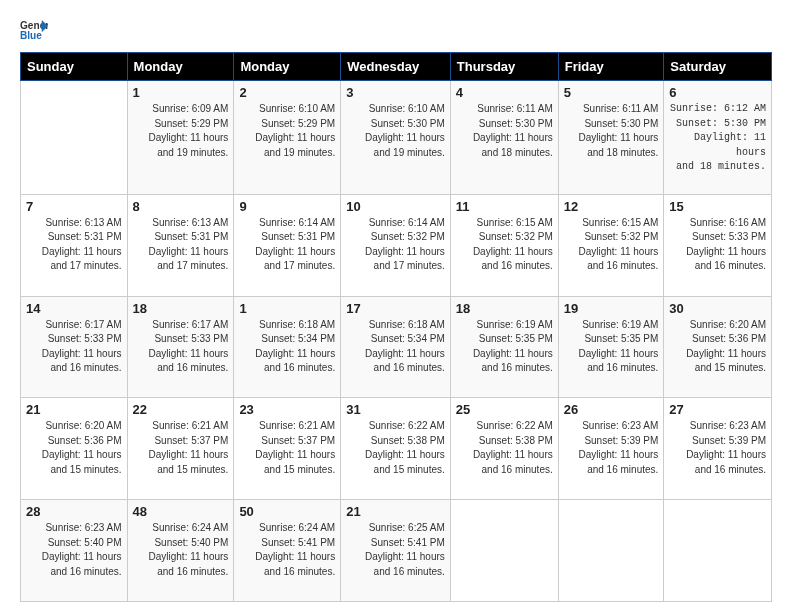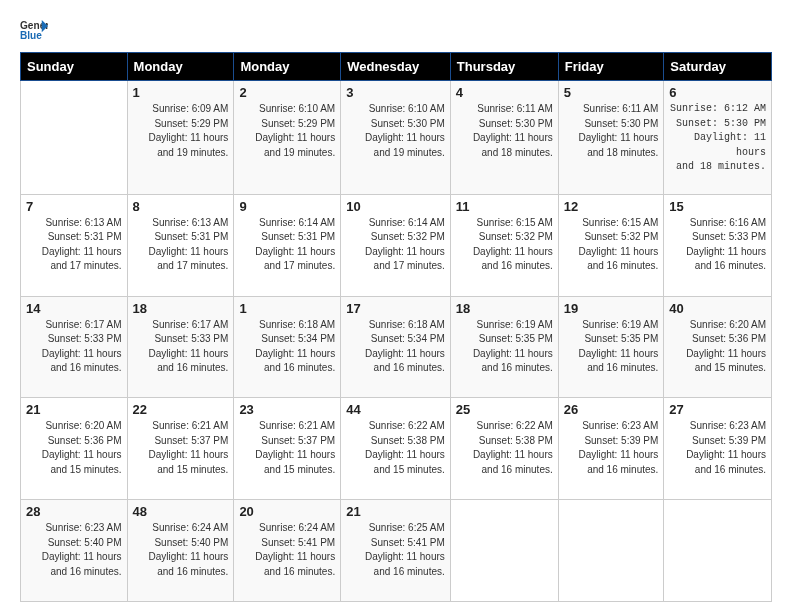--- a/index.html
+++ b/index.html
@@ -254,21 +254,21 @@
 and 16 minutes.</div>
           </td>
           <td>
             <span class="day-num">19</span>
             <div class="cell-info" style="white-space: pre-line;">Sunrise: 6:19 AM
 Sunset: 5:35 PM
 Daylight: 11 hours
 and 16 minutes.</div>
           </td>
           <td>
-            <span class="day-num">40</span>
+            <span class="day-num">30</span>
             <div class="cell-info" style="white-space: pre-line;">Sunrise: 6:20 AM
 Sunset: 5:36 PM
 Daylight: 11 hours
 and 15 minutes.</div>
           </td>
         </tr>
         <tr>
           <td>
             <span class="day-num">21</span>
             <div class="cell-info" style="white-space: pre-line;">Sunrise: 6:20 AM
@@ -284,21 +284,21 @@
 and 15 minutes.</div>
           </td>
           <td>
             <span class="day-num">23</span>
             <div class="cell-info" style="white-space: pre-line;">Sunrise: 6:21 AM
 Sunset: 5:37 PM
 Daylight: 11 hours
 and 15 minutes.</div>
           </td>
           <td>
-            <span class="day-num">44</span>
+            <span class="day-num">31</span>
             <div class="cell-info" style="white-space: pre-line;">Sunrise: 6:22 AM
 Sunset: 5:38 PM
 Daylight: 11 hours
 and 15 minutes.</div>
           </td>
           <td>
             <span class="day-num">25</span>
             <div class="cell-info" style="white-space: pre-line;">Sunrise: 6:22 AM
 Sunset: 5:38 PM
 Daylight: 11 hours
@@ -328,21 +328,21 @@
 and 16 minutes.</div>
           </td>
           <td>
             <span class="day-num">48</span>
             <div class="cell-info" style="white-space: pre-line;">Sunrise: 6:24 AM
 Sunset: 5:40 PM
 Daylight: 11 hours
 and 16 minutes.</div>
           </td>
           <td>
-            <span class="day-num">20</span>
+            <span class="day-num">50</span>
             <div class="cell-info" style="white-space: pre-line;">Sunrise: 6:24 AM
 Sunset: 5:41 PM
 Daylight: 11 hours
 and 16 minutes.</div>
           </td>
           <td>
             <span class="day-num">21</span>
             <div class="cell-info" style="white-space: pre-line;">Sunrise: 6:25 AM
 Sunset: 5:41 PM
 Daylight: 11 hours

